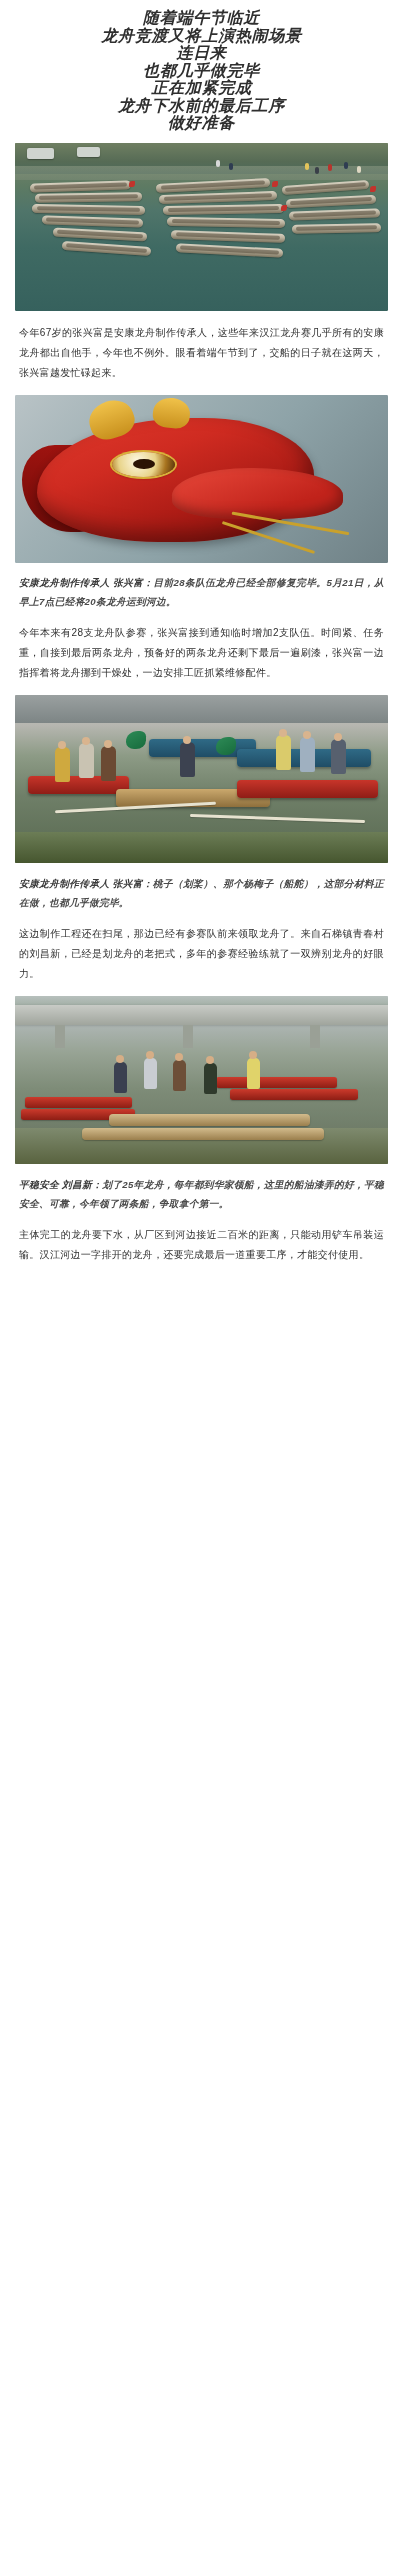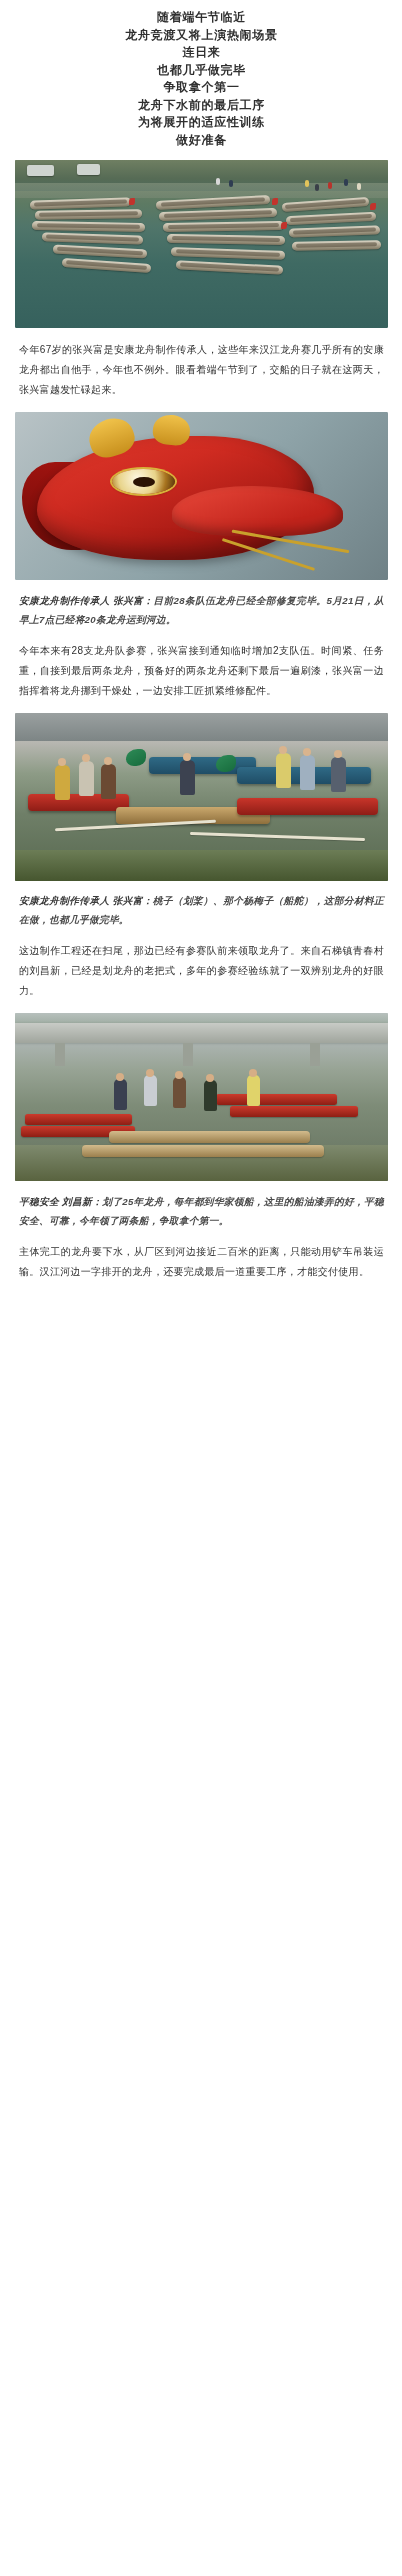--- a/index.html
+++ b/index.html
@@ -17,25 +17,26 @@
     margin: 0 auto;
     background: #ffffff;
     padding-top: 9.4px;
     box-sizing: border-box;
   }
   .lead {
     text-align: center;
     padding: 0 27px;
   }
   .lead-line {
-    font-size: 12px;
+    font-size: 16px;
     line-height: 17.5px;
     letter-spacing: 0.7px;
     color: #2f2f2f;
     font-weight: 700;
+    font-style: italic;
   }
   .para {
     font-size: 10px;
     line-height: 20px;
     letter-spacing: 0.3px;
     text-align: justify;
     color: #2f2f2f;
     padding: 0 19px;
     margin: 12px 0 12px 0;
   }
@@ -280,23 +281,22 @@
 </head>
 <body>
 
 <div class="page">
 
   <div class="lead">
     <div class="lead-line">随着端午节临近</div>
     <div class="lead-line">龙舟竞渡又将上演热闹场景</div>
     <div class="lead-line">连日来</div>
     <div class="lead-line">也都几乎做完毕</div>
-    <div class="lead-line">争取拿个第一</div>
+    <div class="lead-line">正在加紧完成</div>
     <div class="lead-line">龙舟下水前的最后工序</div>
-    <div class="lead-line">为将展开的适应性训练</div>
     <div class="lead-line">做好准备</div>
   </div>
 
   <div class="figure">
     <div class="photo photo1">
       <div class="bank"></div>
       <div class="bank2"></div>
 
       <div class="tent" style="left:12px; top:5.4px;"></div>
       <div class="tent" style="left:62px; top:4px; width:23px;"></div>

